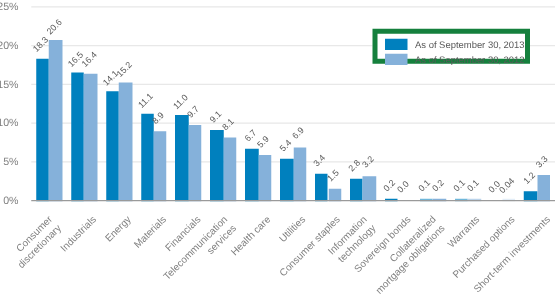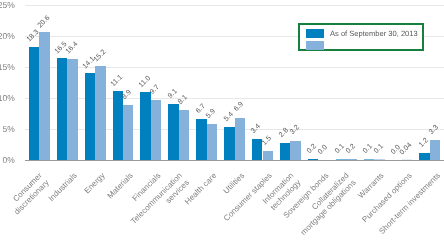--- a/index.html
+++ b/index.html
@@ -7,21 +7,21 @@
   *{-webkit-font-smoothing:antialiased;text-rendering:geometricPrecision;}
   .xlabel,.dlabel,.ytick,.lgtx{-webkit-font-smoothing:antialiased;}
   #chart{position:relative;width:444px;height:236px;}
   #plot{position:absolute;left:0;top:0;width:444px;height:236px;}
   .gridline{position:absolute;height:1px;background:#e8e8e8;}
   .axisline{position:absolute;height:1px;background:#9a9a9a;z-index:5;}
   .ytick{position:absolute;font-size:8.5px;color:#808080;text-align:right;}
   .bar{position:absolute;bottom:0;}
   .dlabel{position:absolute;font-size:7.1px;color:#595959;white-space:nowrap;transform-origin:center center;transform:translate(-50%,-50%) rotate(-45deg);line-height:7px;}
   .xlabel{position:absolute;font-size:8px;color:#808080;white-space:nowrap;transform-origin:right top;transform:rotate(-45deg);text-align:right;line-height:10px;}
-  #legend{position:absolute;left:298px;top:23px;width:126px;height:28px;padding:2px 0 0 0;border:2px solid #15803d;background:#ffffff;box-sizing:border-box;z-index:10;}
+  #legend{position:absolute;left:298px;top:23px;width:126px;height:28px;padding:2px 0 0 0;border:4px solid #15803d;background:#ffffff;box-sizing:border-box;z-index:10;}
   .lgrow{display:flex;align-items:center;height:12px;}
   .lgsw{width:18px;height:9px;margin-left:6px;margin-right:6px;flex:none;}
   .lgtx{font-size:7.55px;color:#595959;line-height:11px;}
 </style>
 </head>
 <body>
 
 <div id="chart">
   <div id="plot">
       <div class="ytick" style="right: 429.2px; top: 155.3px; white-space: nowrap;">0%</div>
@@ -146,15 +146,16 @@
         <div>Short-term investments</div>
       </div>
     </div>
   <div id="legend">
     <div class="lgrow">
       <span class="lgsw" style="background: rgb(0, 128, 190);"></span>
       <span class="lgtx">As of September 30, 2013</span>
     </div>
     <div class="lgrow">
       <span class="lgsw" style="background: rgb(133, 177, 218);"></span>
+      <span class="lgtx">As of September 30, 2012</span>
     </div>
   </div>
 </div>
 
 </body></html>

